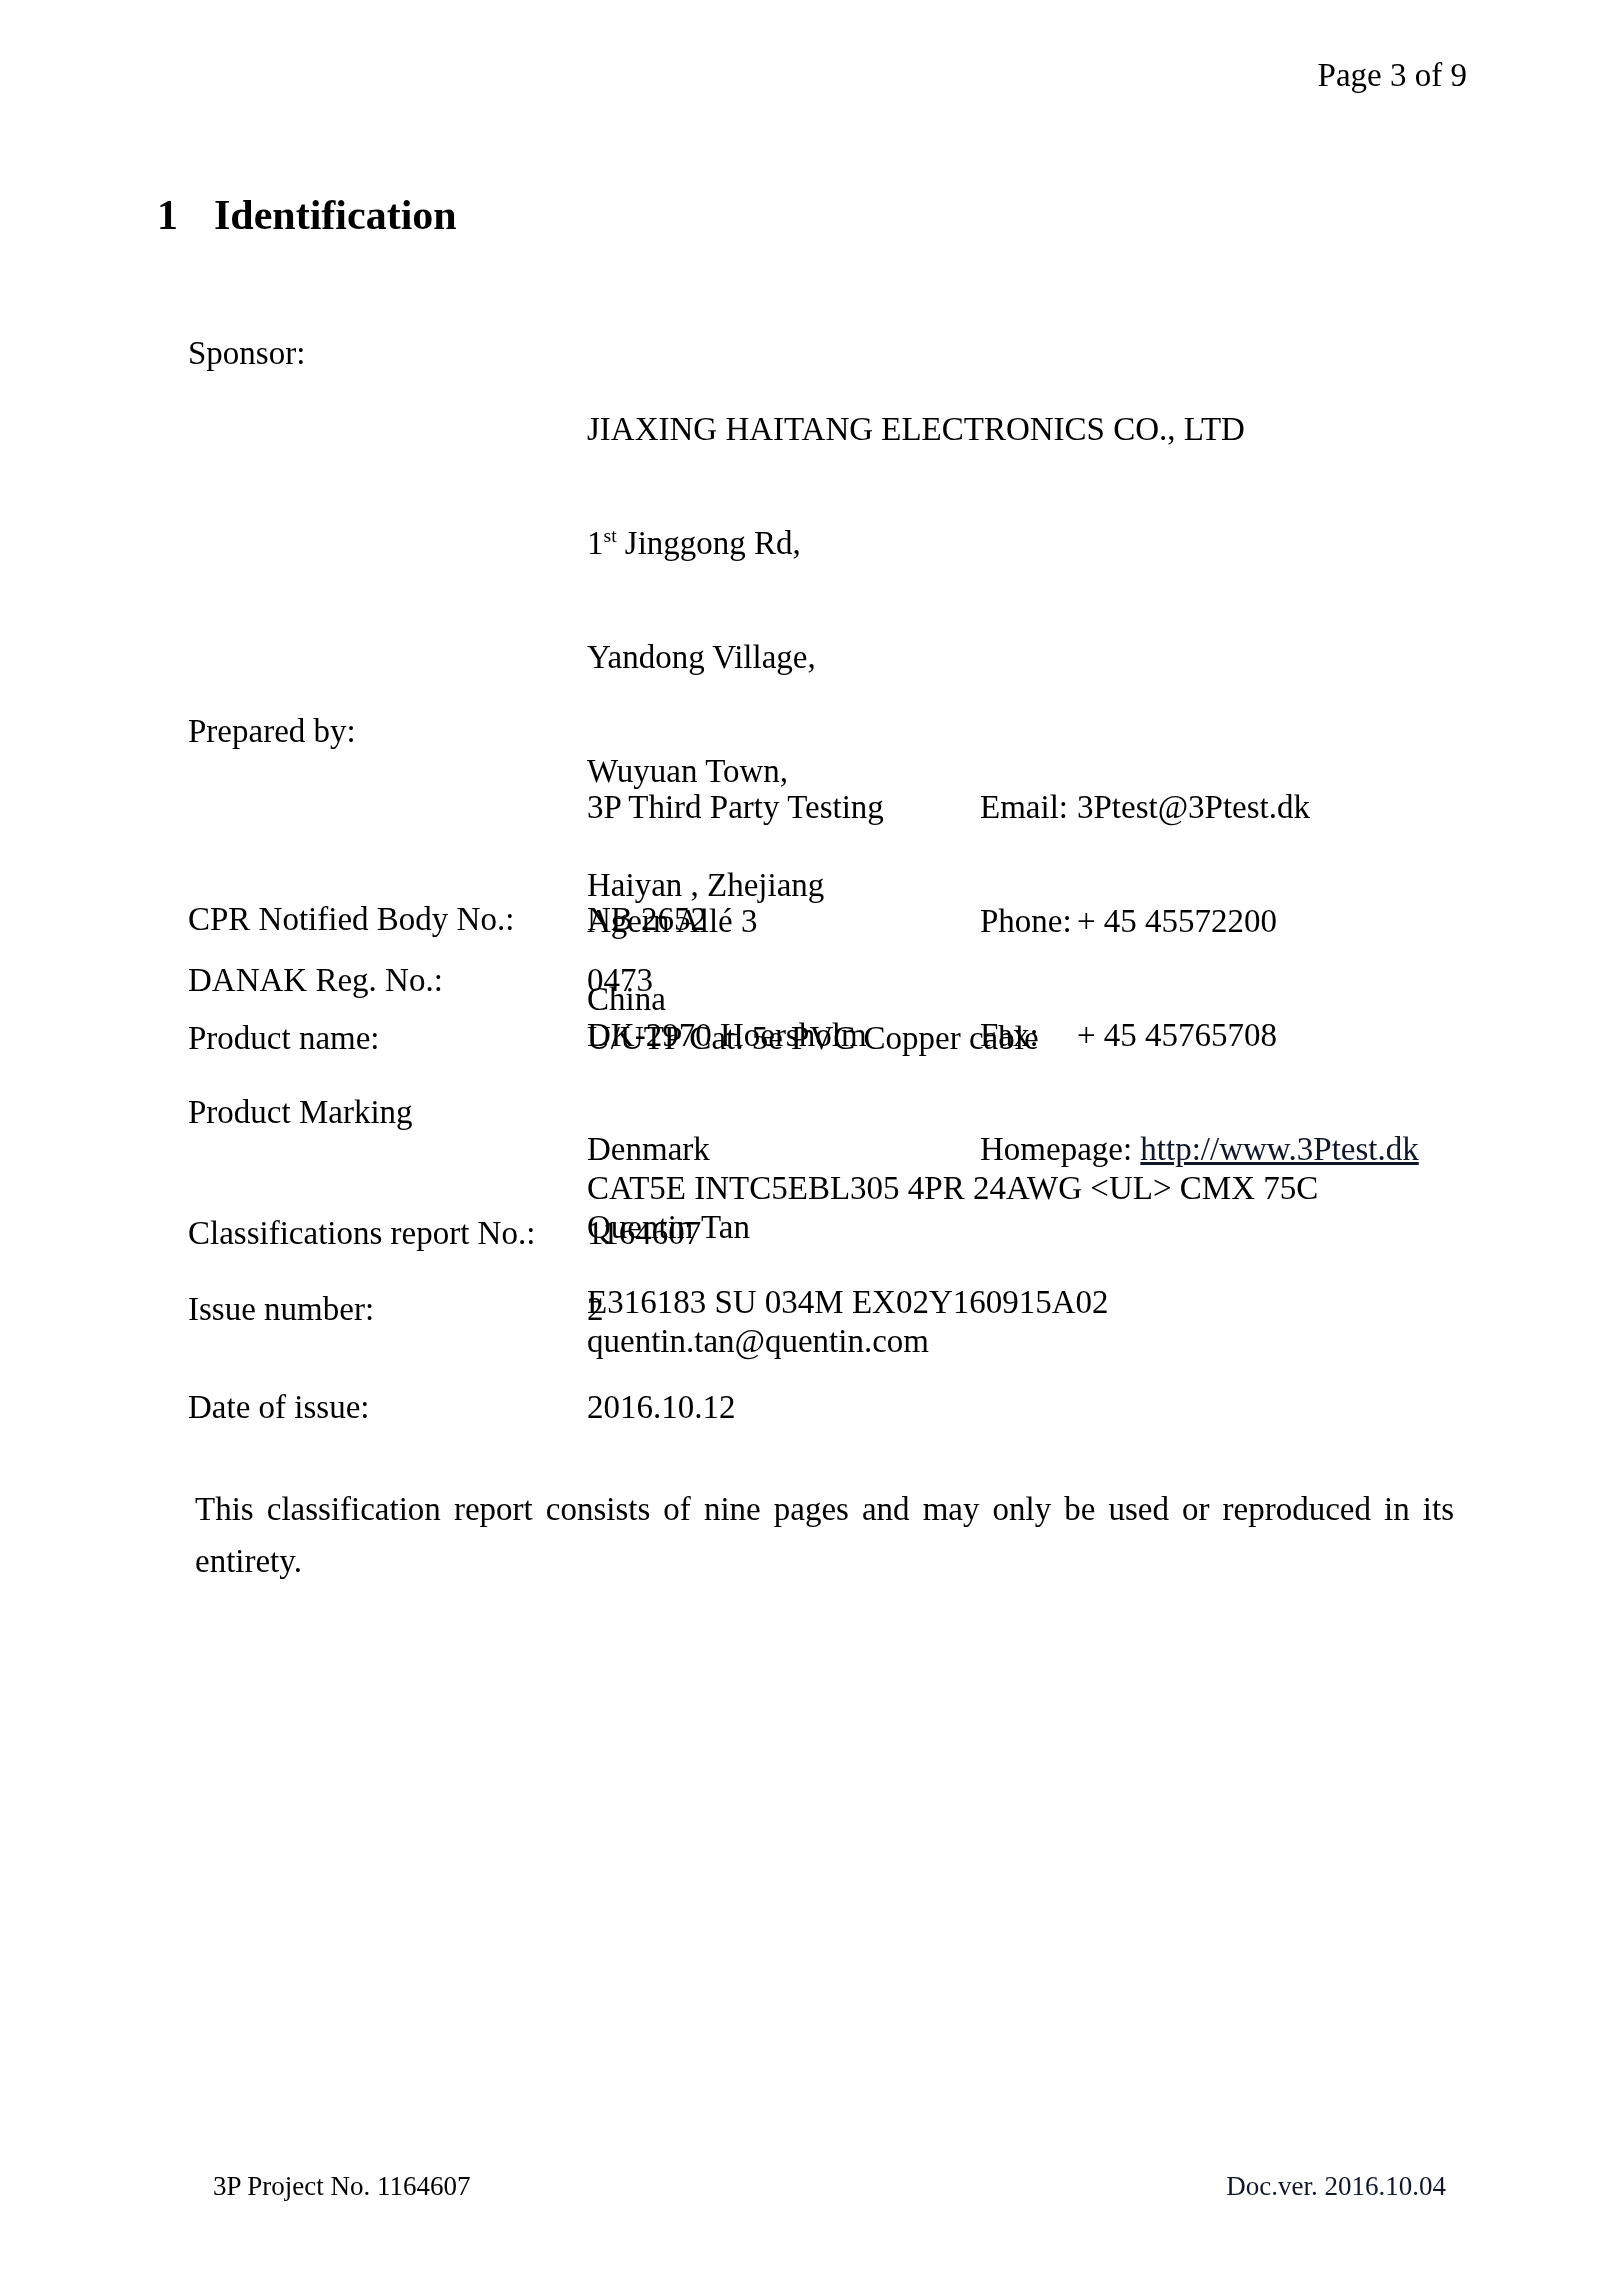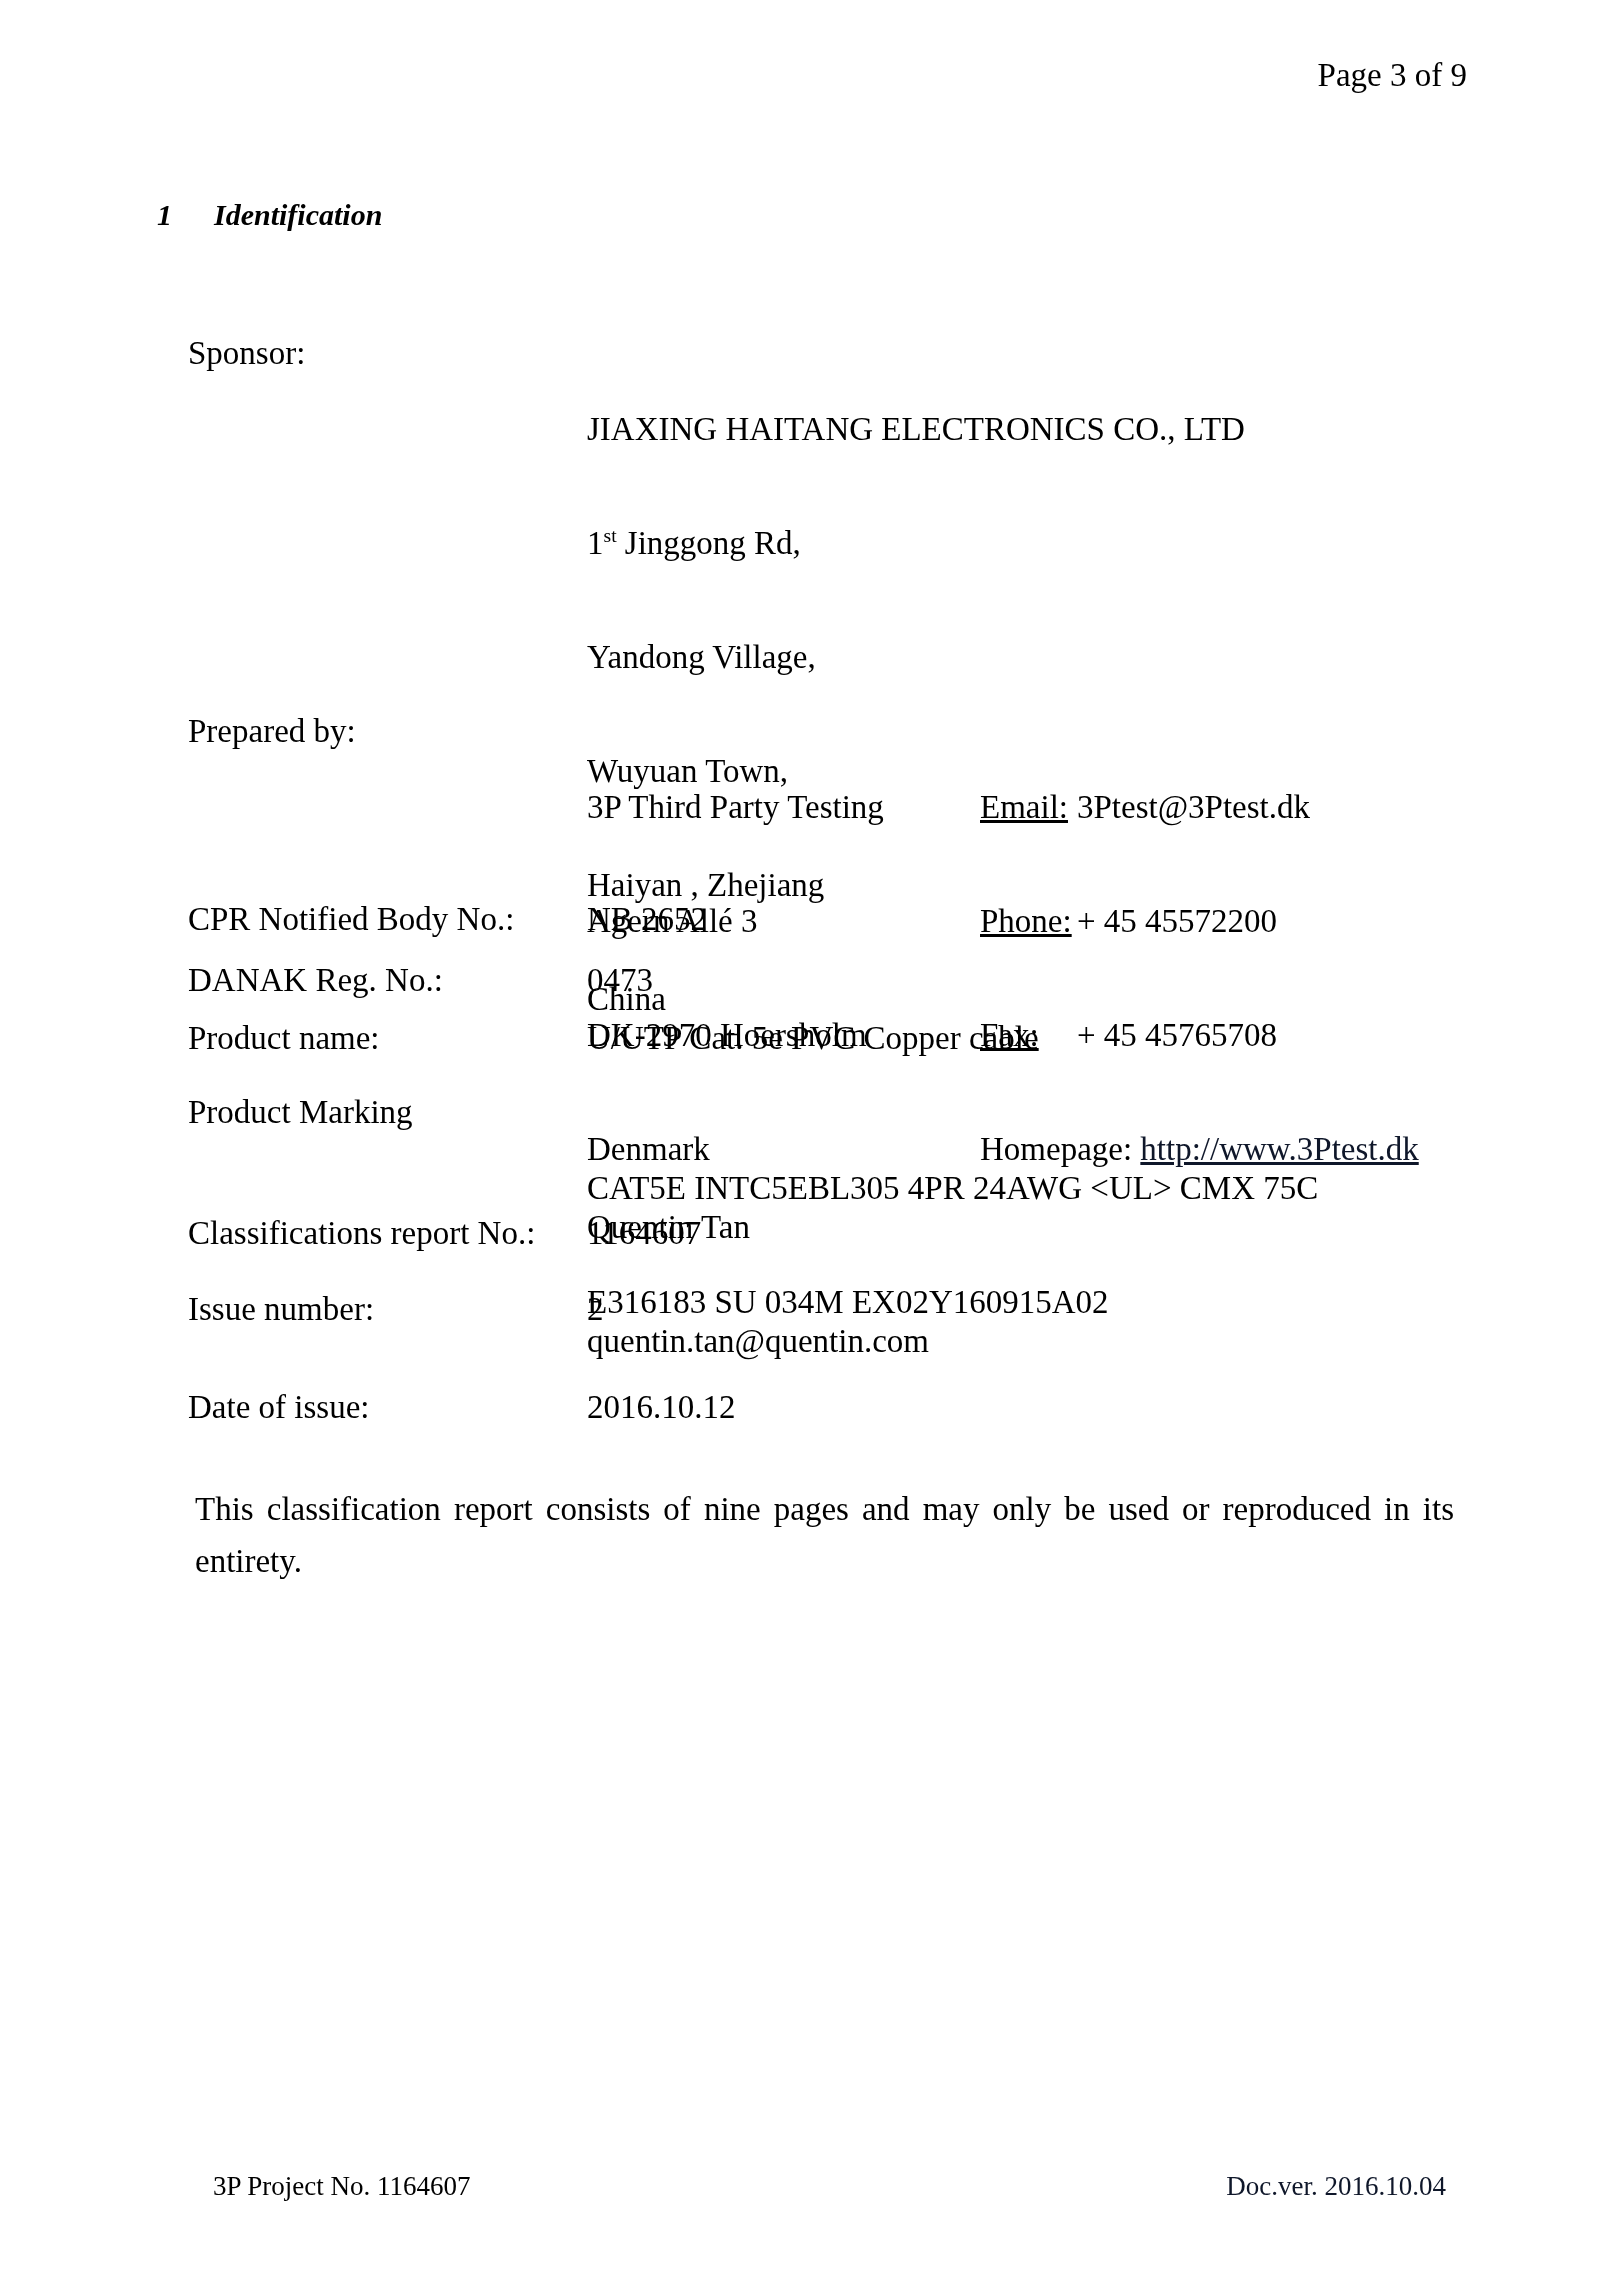--- a/index.html
+++ b/index.html
@@ -21,24 +21,23 @@
     top: 56px;
     right: 156px;
     font-size: 33px;
     line-height: 38px;
   }
   .heading {
     position: absolute;
     top: 191px;
     left: 157px;
     margin: 0;
-    font-size: 30px;
+    font-size: 42px;
     font-weight: bold;
     line-height: 48px;
-    font-style: italic;
   }
   .hnum {
     display: inline-block;
     width: 57px;
   }
   .label {
     position: absolute;
     left: 188px;
     font-size: 33px;
     line-height: 38px;
@@ -52,21 +51,20 @@
     white-space: pre;
   }
   .value.contact {
     left: 980px;
   }
   .bold { font-weight: normal; }
   .blank { height: 38px; }
   .clabel {
     display: inline-block;
     width: 97px;
-    text-decoration: underline;
   }
   sup.ord {
     font-size: 19.6px;
     line-height: 0;
     vertical-align: super;
   }
   .link {
     color: #0f172a;
     text-decoration: underline;
     cursor: pointer;

